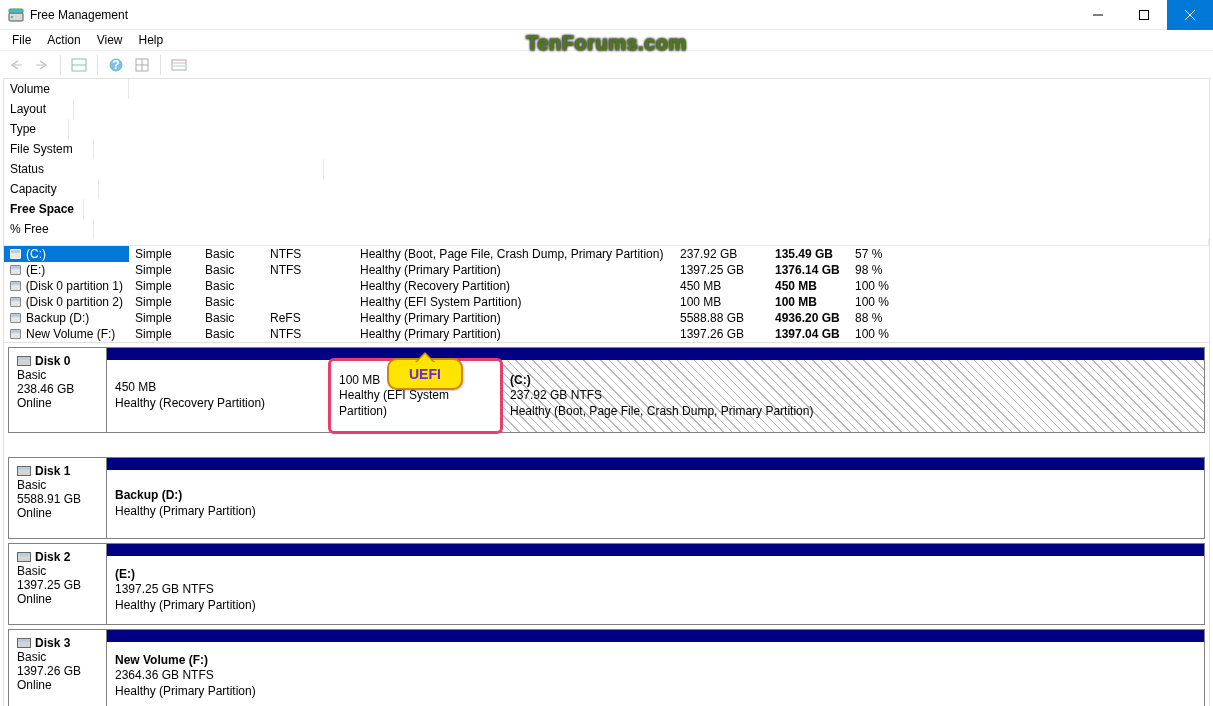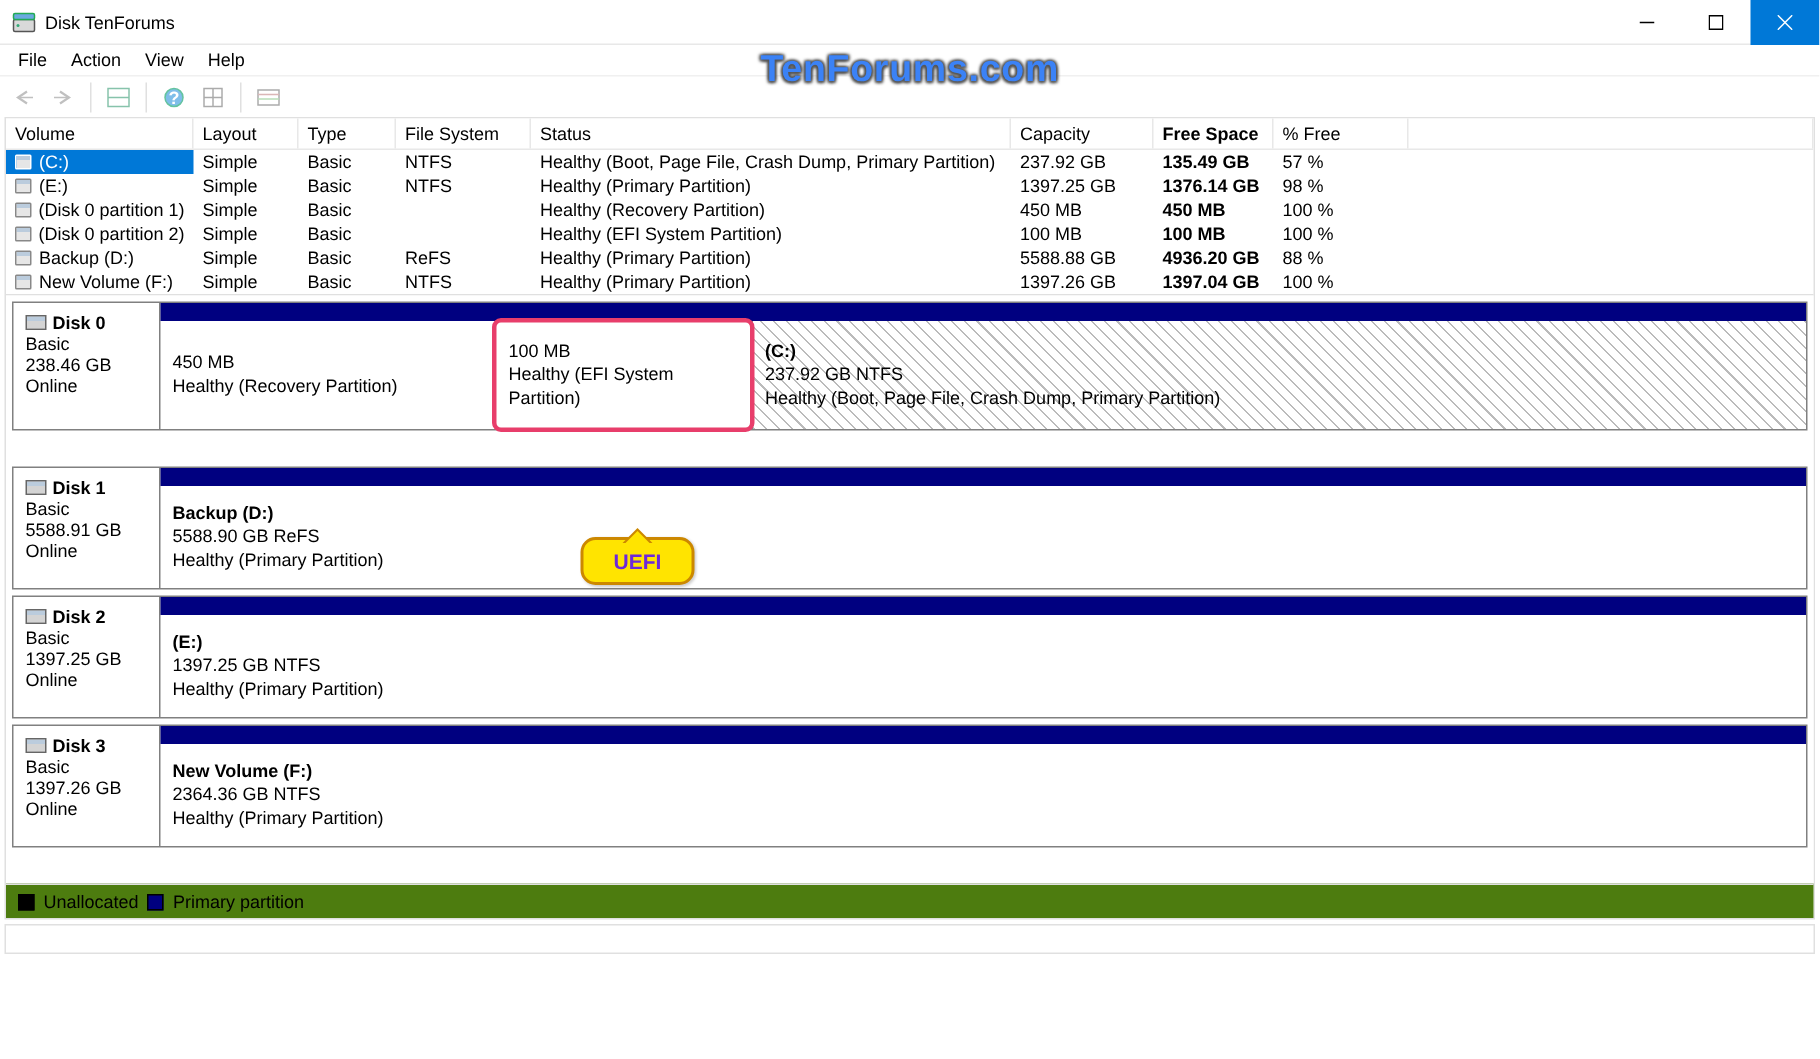--- a/index.html
+++ b/index.html
@@ -17,26 +17,26 @@
 .menubar { height: 20px; display: flex; align-items: center; padding: 0 4px; }
 .menubar .menu-item { padding: 2px 8px; cursor: default; }
 
 
 .toolbar { height: 28px; display: flex; align-items: center; padding: 1px 4px; gap: 2px; border-top: 1px solid #f0f0f0; }
 .toolbar .tbtn { width: 24px; height: 24px; display: flex; align-items: center; justify-content: center; border: 1px solid transparent; opacity: .7; }
 .toolbar .tbtn.disabled { opacity: .3; }
 .toolbar .sep { width: 1px; height: 20px; background: #e0e0e0; margin: 0 4px; }
 
 
-.watermark { position: absolute; top: 32px; left: 50%; transform: translateX(-50%); font-size: 25px; font-weight: bold; color: #3b82f6; text-shadow: 1px 1px 2px #555, -1px -1px 2px #555, 1px -1px 2px #555, -1px 1px 2px #555; pointer-events: none; z-index: 50; font-family: Arial, sans-serif; letter-spacing: .5px; }
+.watermark { position: absolute; top: 32px; left: 50%; transform: translateX(-50%); font-size: 20px; font-weight: bold; color: #4d7c0f; text-shadow: 1px 1px 2px #555, -1px -1px 2px #555, 1px -1px 2px #555, -1px 1px 2px #555; pointer-events: none; z-index: 50; font-family: Arial, sans-serif; letter-spacing: .5px; }
 
 
 .panes { border: 1px solid #e0e0e0; margin: 0 3px; }
 .vol-list { border-bottom: 1px solid #e0e0e0; }
-.vol-header { display: flex; background: #fff; border-bottom: 1px solid #e8e8e8; }
+.vol-header { display: flex; background: #fff; border-bottom: 1px solid #e8e8e8; flex-direction: column; }
 .vol-header .col { padding: 3px 6px; border-right: 1px solid #e8e8e8; text-align: left; white-space: nowrap; overflow: hidden; }
 .vol-row { display: flex; }
 .vol-row .cell { padding: 1px 6px; white-space: nowrap; overflow: hidden; display: flex; align-items: center; }
 .vol-row .cell:first-child span.txt { margin-left: 1px; }
 .vol-row.selected .cell:first-child { background: #0078d7; color: #fff; }
 .vol-icon { width: 11px; height: 10px; margin-right: 4px; background: linear-gradient(#bcd 0 3px, #e6e6e6 3px); border: 1px solid #888; border-radius: 1px; display:inline-block; }
 .vol-row.selected .vol-icon { border-color:#fff; }
 
 
 .c-volume { width: 125px; }
@@ -85,21 +85,21 @@
 <body>
 
 <div class="titlebar">
   <span class="app-icon">
     <svg width="16" height="16" viewBox="0 0 16 16">
         <rect x="1" y="6" width="14" height="8" rx="1" fill="#d9d9d9" stroke="#555"></rect>
         <rect x="1" y="2" width="14" height="4" rx="1" fill="#6aa9e0" stroke="#2a5"></rect>
         <circle cx="4" cy="10" r="1" fill="#3a7"></circle>
       </svg>
   </span>
-  <span class="title">Disk TenForums</span>
+  <span class="title">Free Management</span>
   <div class="win-controls">
     <div class="win-btn">
         <svg width="10" height="10">
           <line x1="0" y1="5" x2="10" y2="5" stroke="currentColor" stroke-width="1"></line>
         </svg>
       </div>
     <div class="win-btn">
         <svg width="10" height="10">
           <rect x="0.5" y="0.5" width="9" height="9" fill="none" stroke="currentColor" stroke-width="1"></rect>
         </svg>
@@ -384,21 +384,20 @@
           </div>
           <div>Basic</div>
           <div>5588.91 GB</div>
           <div>Online</div>
         </div>
         <div class="disk-parts">
           <div class="part-strip"></div>
           <div class="part-boxes">
             <div class="part-box" style="flex: 1 1 0%;">
               <div class="pline pname">Backup  (D:)</div>
-              <div class="pline">5588.90 GB ReFS</div>
               <div class="pline">Healthy (Primary Partition)</div>
             </div>
           </div>
         </div>
       </div>
       <div class="disk-row" style="min-height: 82px;">
         <div class="disk-label">
           <div class="dname">
             <span class="disk-icon"></span>
             <span>Disk 2</span>

